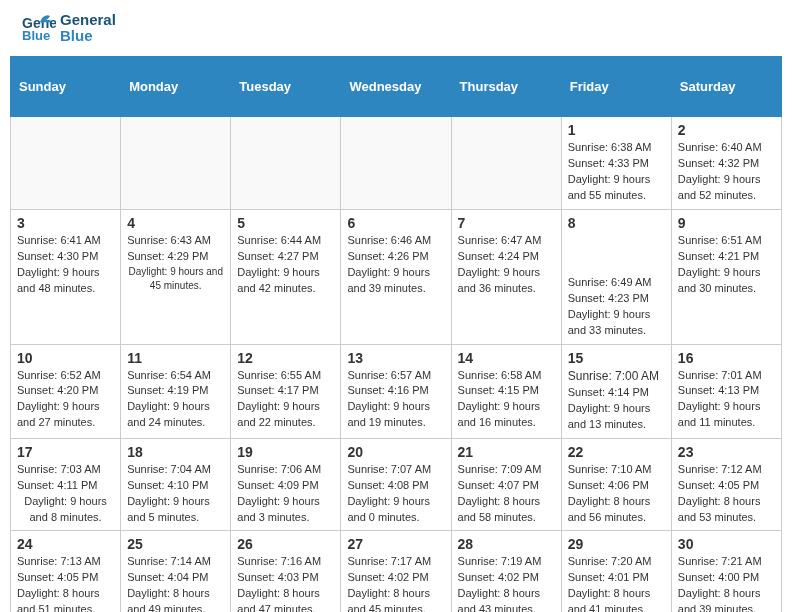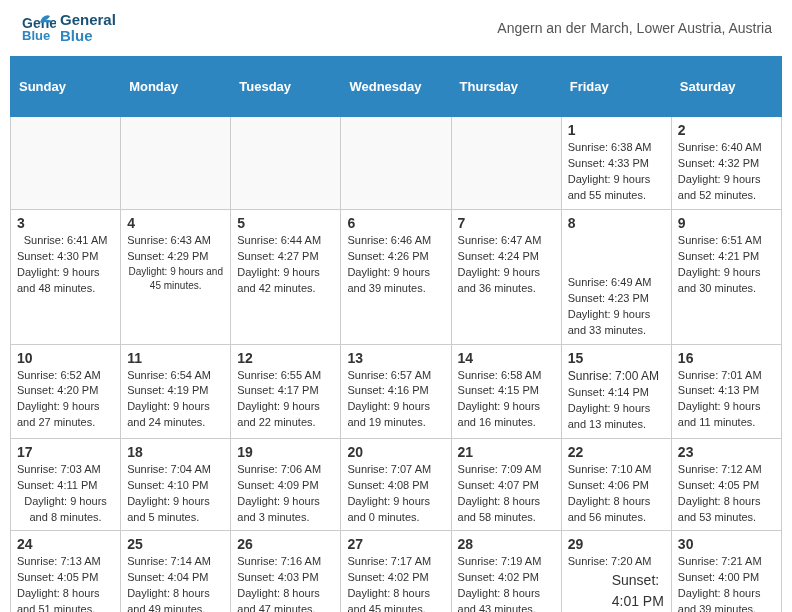--- a/index.html
+++ b/index.html
@@ -32,21 +32,20 @@
       <path d="M22 8 Q26 4 30 6 Q28 10 24 10 Q28 9 32 11 Q29 14 25 12 Q22 14 20 12 Z" fill="#2e86c1"></path>
     </svg>
     <div style="margin-left:4px;">
       <div style="font-size:15px; font-weight:bold; line-height:1.1;">
         <span style="color:#1a5276;">General</span><br>
         <span style="color:#2e86c1;">Blue</span>
       </div>
     </div>
   </div>
   <div class="title-block">
-    <div class="location">Angern an der March, Lower Austria, Austria</div>
   </div>
 </div>
 
 <div class="wrapper">
   <table class="calendar">
     <thead>
       <tr>
         <th>Sunday</th>
         <th>Monday</th>
         <th>Tuesday</th>
@@ -72,21 +71,21 @@
           <td>
             <span class="day-num">2</span>
             <span style="display:block;line-height:1.45;font-size:11px;">Sunrise: 6:40 AM</span>
             <span style="display:block;line-height:1.45;font-size:11px;">Sunset: 4:32 PM</span>
             <span style="display:block;line-height:1.45;font-size:11px;">Daylight: 9 hours and 52 minutes.</span>
           </td>
         </tr>
         <tr>
           <td>
             <span class="day-num">3</span>
-            <span style="display:block;line-height:1.45;font-size:11px;text-align:center;">Sunrise: 6:41 AM</span>
+            <span style="display:block;line-height:1.45;font-size:11px;">Sunrise: 6:41 AM</span>
             <span style="display:block;line-height:1.45;font-size:11px;">Sunset: 4:30 PM</span>
             <span style="display:block;line-height:1.45;font-size:11px;">Daylight: 9 hours and 48 minutes.</span>
           </td>
           <td>
             <span class="day-num">4</span>
             <span style="display:block;line-height:1.45;font-size:11px;">Sunrise: 6:43 AM</span>
             <span style="display:block;line-height:1.45;font-size:11px;">Sunset: 4:29 PM</span>
             <span style="display:block;line-height:1.45;font-size:10px;text-align:center;">Daylight: 9 hours and 45 minutes.</span>
           </td>
           <td>
@@ -235,21 +234,21 @@
           </td>
           <td>
             <span class="day-num">28</span>
             <span style="display:block;line-height:1.45;font-size:11px;">Sunrise: 7:19 AM</span>
             <span style="display:block;line-height:1.45;font-size:11px;">Sunset: 4:02 PM</span>
             <span style="display:block;line-height:1.45;font-size:11px;">Daylight: 8 hours and 43 minutes.</span>
           </td>
           <td>
             <span class="day-num">29</span>
             <span style="display:block;line-height:1.45;font-size:11px;">Sunrise: 7:20 AM</span>
-            <span style="display:block;line-height:1.45;font-size:14px;margin-left:44px;">Sunset: 4:01 PM</span>
+            <span style="display:block;line-height:1.45;font-size:11px;">Sunset: 4:01 PM</span>
             <span style="display:block;line-height:1.45;font-size:11px;">Daylight: 8 hours and 41 minutes.</span>
           </td>
           <td>
             <span class="day-num">30</span>
             <span style="display:block;line-height:1.45;font-size:11px;">Sunrise: 7:21 AM</span>
             <span style="display:block;line-height:1.45;font-size:11px;">Sunset: 4:00 PM</span>
             <span style="display:block;line-height:1.45;font-size:11px;">Daylight: 8 hours and 39 minutes.</span>
           </td>
         </tr>
       </tbody>

